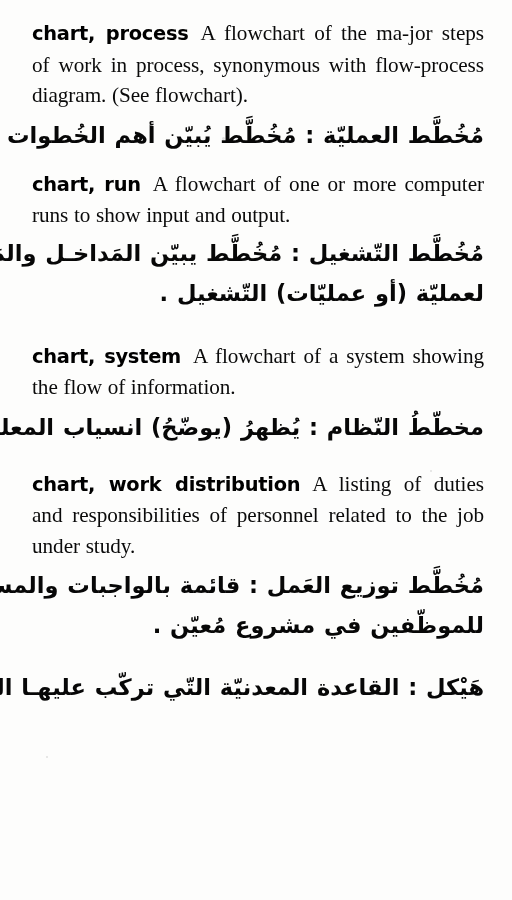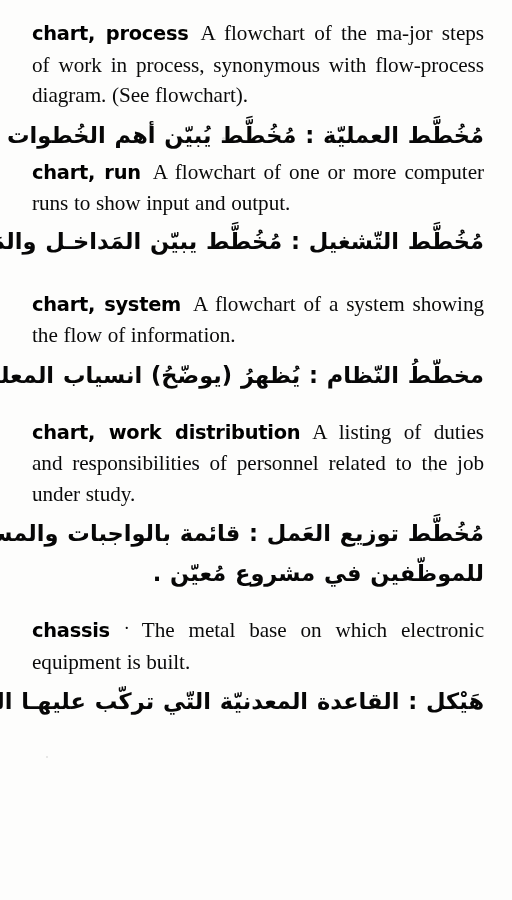--- a/index.html
+++ b/index.html
@@ -64,21 +64,21 @@
     font-weight: 600;
     letter-spacing: 0px;
     word-spacing: 1px;
     margin-top: 2px;
   }
   .arabic-block .ar-line {
     display: block;
     white-space: nowrap;
   }
   
-  .e1 { margin-bottom: 2px; }
+  .e1 { margin-bottom: 14px; }
   .e1 .arabic-block { margin-top: 4px; }
   .e2 { }
   .e2 .arabic-block { margin-top: 2px; }
   .e3 { margin-top: 28px; }
   .e3 .arabic-block { margin-top: 4px; }
   .e4 { margin-top: 22px; }
   .e4 .arabic-block { margin-top: 4px; }
   .e5 { margin-top: 22px; }
   .e5 .arabic-block { margin-top: 4px; }
   .speck {
@@ -103,20 +103,21 @@
         <span class="ar-line">مُخُطَّط العمليّة : مُخُطَّط يُبيّن أهم الخُطوات لتنفيذ</span>
       </div>
     </div>
 
     <div class="entry e2">
       <div class="def-block">
         <span class="headword">chart, run</span><span class="hw-gap"></span><span>A flowchart of one or more computer runs to show input and output.</span>
       </div>
       <div class="arabic-block">
         <span class="ar-line">مُخُطَّط التّشغيل : مُخُطَّط يبيّن المَداخـل والمَخـارج</span>
+        <span class="ar-line">لعمليّة (أو عمليّات) التّشغيل .</span>
       </div>
     </div>
 
     <div class="entry e3">
       <div class="def-block">
         <span class="headword">chart, system</span><span class="hw-gap"></span><span>A flowchart of a system showing the flow of information.</span>
       </div>
       <div class="arabic-block">
         <span class="ar-line">مخطّطُ النّظام : يُظهرُ (يوضّحُ) انسياب المعلومات .</span>
       </div>
@@ -126,23 +127,20 @@
       <div class="def-block">
         <span class="headword">chart, work distribution</span><span class="hw-gap"></span><span>A listing of duties and responsibilities of personnel related to the job under study.</span>
       </div>
       <div class="arabic-block">
         <span class="ar-line">مُخُطَّط توزيع العَمل : قائمة بالواجبات والمسئوليّات</span>
         <span class="ar-line">للموظّفين في مشروع مُعيّن .</span>
       </div>
     </div>
 
     <div class="entry e5">
-      <div class="def-block">
-        <span class="headword">chassis</span> <span class="hw-dot">·</span><span class="hw-gap"></span><span>The metal base on which electronic equipment is built.</span>
-      </div>
       <div class="arabic-block">
         <span class="ar-line">هَيْكل : القاعدة المعدنيّة التّي تركّب عليهـا المُعدّات</span>
       </div>
     </div>
 
   </div>
 
   <span class="speck" style="left:222px; top:137px; width:3px; height:3px;"></span>
   <span class="speck" style="left:46px; top:756px; width:2px; height:2px;"></span>
   <span class="speck" style="left:430px; top:470px; width:2px; height:2px;"></span>

